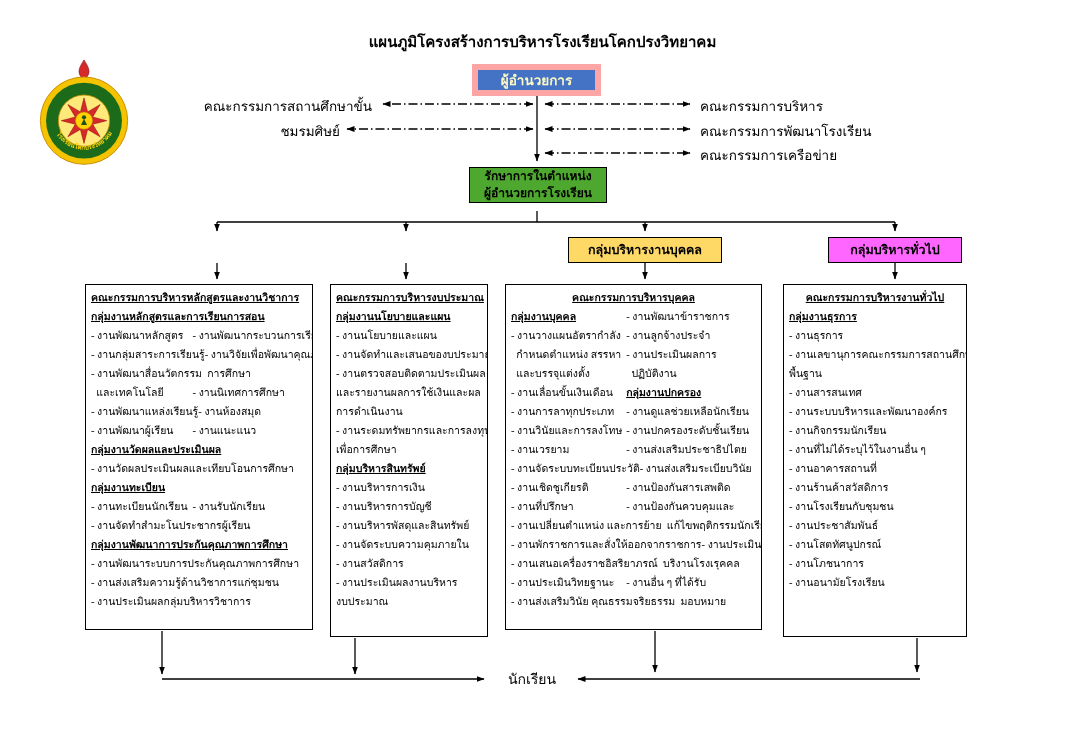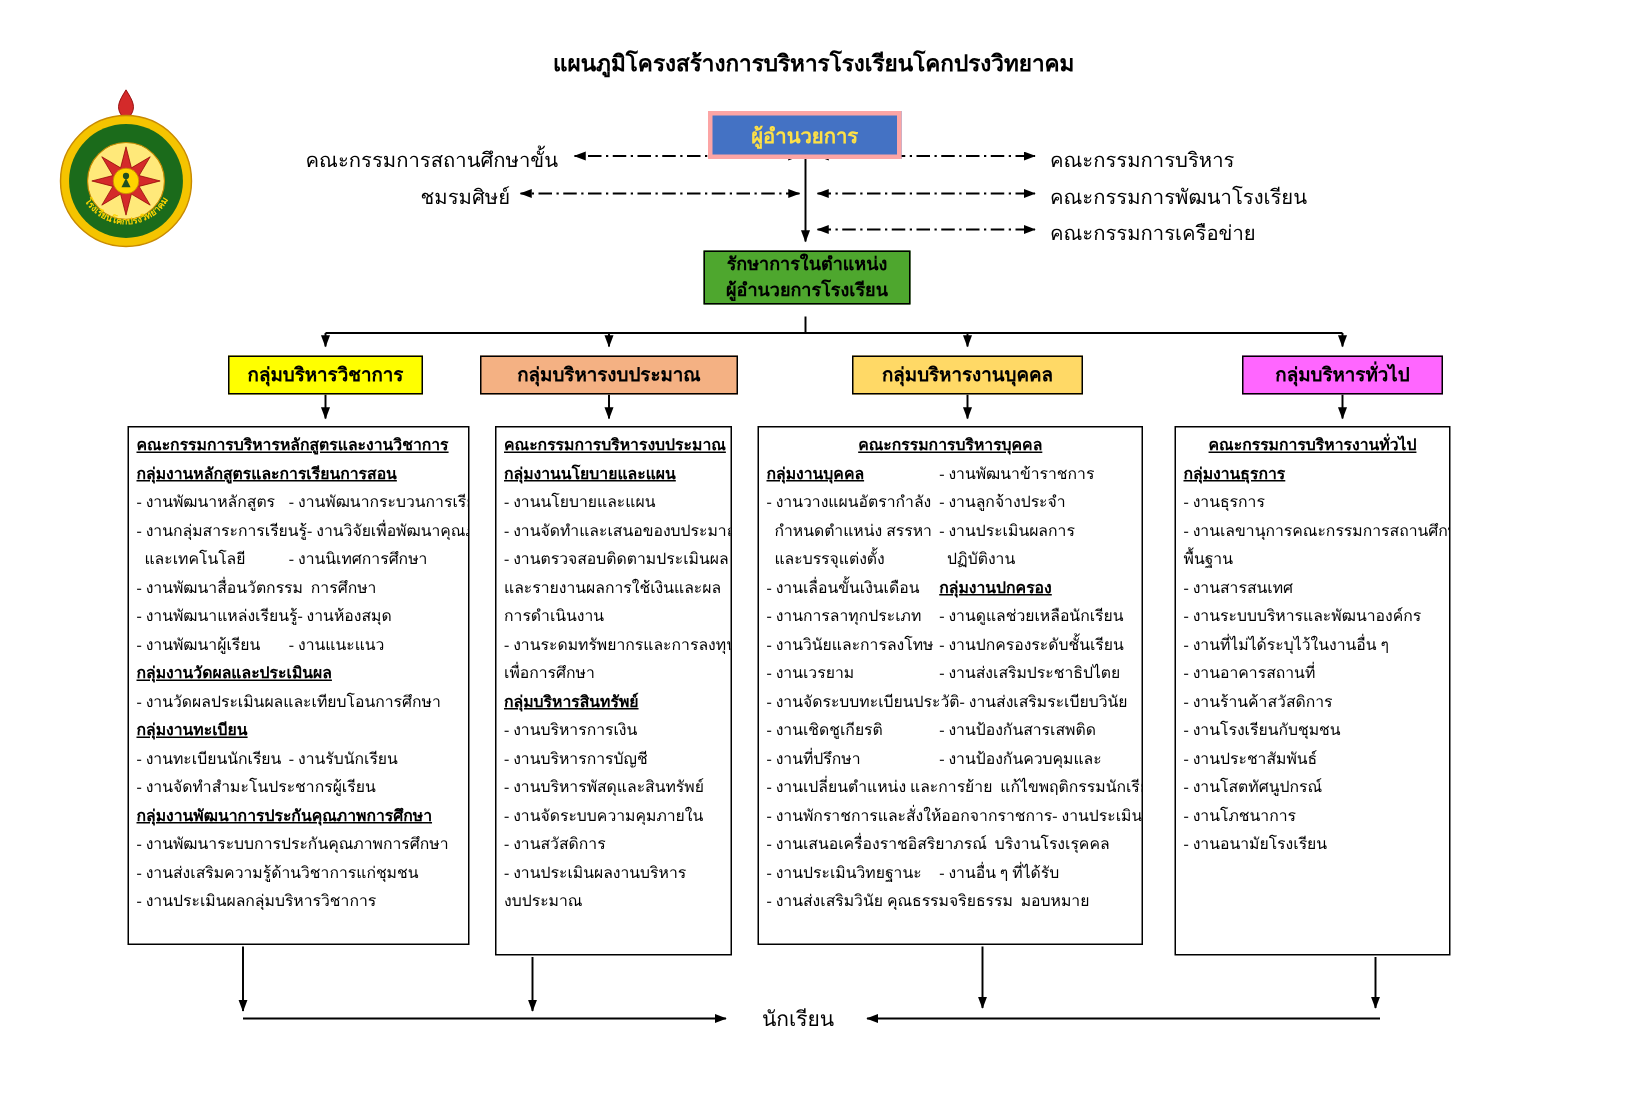--- a/index.html
+++ b/index.html
@@ -4,22 +4,22 @@
 <title></title>
 <style>
   html,body{margin:0;padding:0;background:#fff;}
   .canvas{position:relative;width:1085px;height:745px;background:#fff;overflow:hidden;
           font-family:"Liberation Serif","DejaVu Sans",serif;color:#000;}
   .connectors{position:absolute;left:0;top:0;width:1085px;height:745px;}
   .title{position:absolute;left:0;top:30px;width:100%;text-align:center;
          font-size:15px;font-weight:bold;}
   .logo{position:absolute;left:36px;top:58px;width:96px;height:112px;}
   .director{position:absolute;left:472px;top:64px;width:129px;height:32px;box-sizing:border-box;
-            background:#4472C4;border:3px solid #fca5a5;color:#fde047;font-weight:bold;font-size:13.5px;
-            display:flex;align-items:center;justify-content:center;margin-top:10px;}
+            background:#4472C4;border:6px solid #fca5a5;color:#fef9c3;font-weight:bold;font-size:13.5px;
+            display:flex;align-items:center;justify-content:center;}
   .acting{position:absolute;left:469px;top:167px;width:138px;height:36px;box-sizing:border-box;
           background:#4EA72E;border:1px solid #000;font-weight:bold;font-size:12px;
           display:flex;flex-direction:column;align-items:center;justify-content:center;line-height:1.45;}
   .side-label{position:absolute;font-size:13.5px;white-space:nowrap;}
   .lbl-l1{right:713px;top:95px;}
   .lbl-l2{right:745px;top:120px;}
   .lbl-r1{left:700px;top:95px;}
   .lbl-r2{left:700px;top:120px;}
   .lbl-r3{left:700px;top:144px;}
   .group{position:absolute;top:237px;height:26px;box-sizing:border-box;border:1px solid #000;
@@ -111,33 +111,31 @@
     <div>รักษาการในตำแหน่ง</div>
     <div>ผู้อำนวยการโรงเรียน</div>
   </div>
 
   <div class="side-label lbl-l1">คณะกรรมการสถานศึกษาขั้น</div>
   <div class="side-label lbl-l2">ชมรมศิษย์</div>
   <div class="side-label lbl-r1">คณะกรรมการบริหาร</div>
   <div class="side-label lbl-r2">คณะกรรมการพัฒนาโรงเรียน</div>
   <div class="side-label lbl-r3">คณะกรรมการเครือข่าย</div>
 
-  <div class="group g1" style="background: rgb(255, 255, 0);">กลุ่มบริหารวิชาการ</div>
-  <div class="group g2" style="background: rgb(244, 177, 131);">กลุ่มบริหารงบประมาณ</div>
   <div class="group g3" style="background: rgb(255, 217, 102);">กลุ่มบริหารงานบุคคล</div>
   <div class="group g4" style="background: rgb(255, 102, 255);">กลุ่มบริหารทั่วไป</div>
 
   <div class="dbox b1">
     <div class="hdr">คณะกรรมการบริหารหลักสูตรและงานวิชาการ</div>
     <div class="box-lines">
         <div class="line sub">กลุ่มงานหลักสูตรและการเรียนการสอน</div>
         <div class="line two"><span class="c1">- งานพัฒนาหลักสูตร</span><span class="c2">- งานพัฒนากระบวนการเรียนรู้</span></div>
         <div class="line two"><span class="c1">- งานกลุ่มสาระการเรียนรู้</span><span class="c2">- งานวิจัยเพื่อพัฒนาคุณภาพ</span></div>
+        <div class="line two"><span class="c1">- งานพัฒนาสื่อนวัตกรรม</span><span class="c2">  การศึกษา</span></div>
         <div class="line two"><span class="c1">  และเทคโนโลยี</span><span class="c2">- งานนิเทศการศึกษา</span></div>
-        <div class="line two"><span class="c1">- งานพัฒนาสื่อนวัตกรรม</span><span class="c2">  การศึกษา</span></div>
         <div class="line two"><span class="c1">- งานพัฒนาแหล่งเรียนรู้</span><span class="c2">- งานห้องสมุด</span></div>
         <div class="line two"><span class="c1">- งานพัฒนาผู้เรียน</span><span class="c2">- งานแนะแนว</span></div>
         <div class="line sub">กลุ่มงานวัดผลและประเมินผล</div>
         <div class="line">- งานวัดผลประเมินผลและเทียบโอนการศึกษา</div>
         <div class="line sub">กลุ่มงานทะเบียน</div>
         <div class="line two"><span class="c1">- งานทะเบียนนักเรียน</span><span class="c2">- งานรับนักเรียน</span></div>
         <div class="line">- งานจัดทำสำมะโนประชากรผู้เรียน</div>
         <div class="line sub">กลุ่มงานพัฒนาการประกันคุณภาพการศึกษา</div>
         <div class="line">- งานพัฒนาระบบการประกันคุณภาพการศึกษา</div>
         <div class="line">- งานส่งเสริมความรู้ด้านวิชาการแก่ชุมชน</div>
@@ -188,20 +186,21 @@
   </div>
   <div class="dbox b4">
     <div class="hdr center">คณะกรรมการบริหารงานทั่วไป</div>
     <div class="box-lines">
         <div class="line sub">กลุ่มงานธุรการ</div>
         <div class="line">- งานธุรการ</div>
         <div class="line">- งานเลขานุการคณะกรรมการสถานศึกษาขั้น</div>
         <div class="line">พื้นฐาน</div>
         <div class="line">- งานสารสนเทศ</div>
         <div class="line">- งานระบบบริหารและพัฒนาองค์กร</div>
+        <div class="line">- งานกิจกรรมนักเรียน</div>
         <div class="line">- งานที่ไม่ได้ระบุไว้ในงานอื่น ๆ</div>
         <div class="line">- งานอาคารสถานที่</div>
         <div class="line">- งานร้านค้าสวัสดิการ</div>
         <div class="line">- งานโรงเรียนกับชุมชน</div>
         <div class="line">- งานประชาสัมพันธ์</div>
         <div class="line">- งานโสตทัศนูปกรณ์</div>
         <div class="line">- งานโภชนาการ</div>
         <div class="line">- งานอนามัยโรงเรียน</div>
       </div>
   </div>

